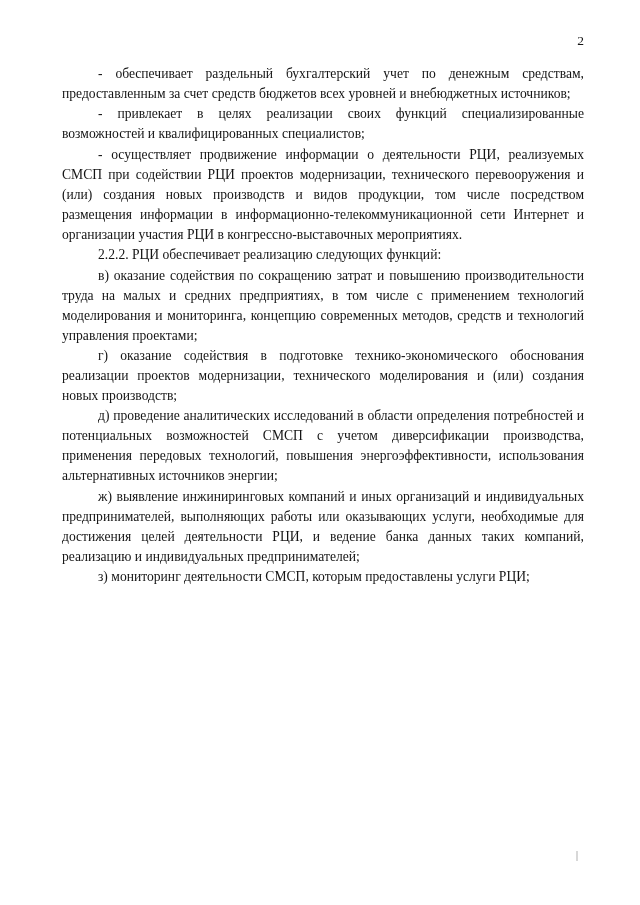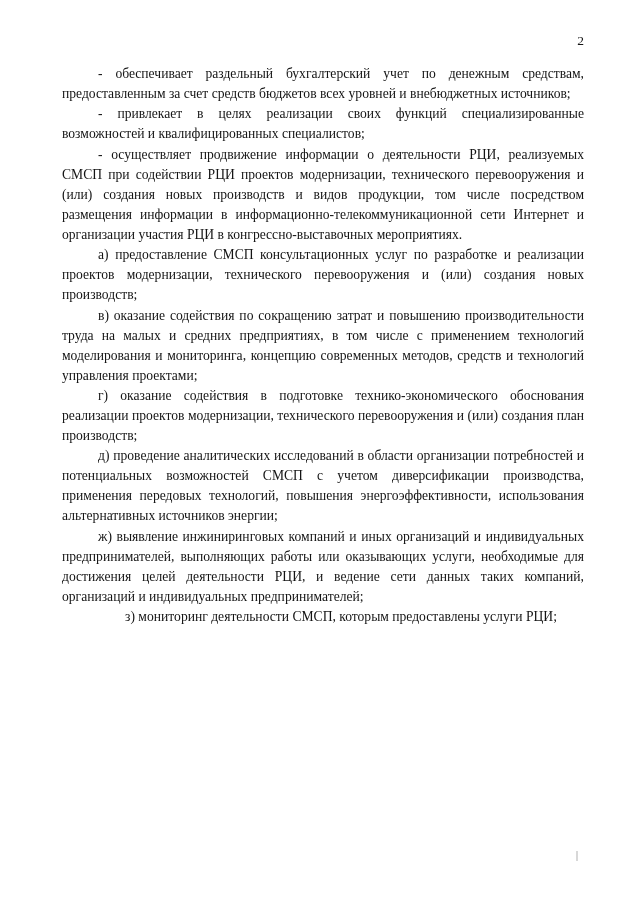--- a/index.html
+++ b/index.html
@@ -38,21 +38,21 @@
     color: #141414;
     -webkit-hyphens: none;
     hyphens: none;
   }
   .para {
     margin: 0 0 0.5px 0;
     text-indent: 36px;
     text-align: justify;
   }
   .para:last-child {
-    text-align: center;
+    text-align: left;
     font-family: Liberation Serif, serif;
   }
   .footer-mark {
     position: absolute;
     bottom: 44px;
     right: 62px;
     width: 2px;
     height: 10px;
     background: #d8d8d8;
   }
@@ -61,22 +61,22 @@
 <body>
 
 <div class="page">
 
   <div class="page-number">2</div>
 
   <div class="body-text">
     <p class="para">- обеспечивает раздельный бухгалтерский учет по денежным средствам, предоставленным за счет средств бюджетов всех уровней и внебюджетных источников;</p>
     <p class="para">- привлекает в целях реализации своих функций специализированные возможностей и квалифицированных специалистов;</p>
     <p class="para">- осуществляет продвижение информации о деятельности РЦИ, реализуемых СМСП при содействии РЦИ проектов модернизации, технического перевооружения и (или) создания новых производств и видов продукции, том числе посредством размещения информации в информационно-телекоммуникационной сети Интернет и организации участия РЦИ в конгрессно-выставочных мероприятиях.</p>
-    <p class="para">а) предоставление СМСП консультационных услуг по разработке и реализации проектов модернизации, технического перевооружения и (или) создания новых производств;</p>
+    <p class="para">2.2.2. РЦИ обеспечивает реализацию следующих функций:</p>
     <p class="para">в) оказание содействия по сокращению затрат и повышению производительности труда на малых и средних предприятиях, в том числе с применением технологий моделирования и мониторинга, концепцию современных методов, средств и технологий управления проектами;</p>
-    <p class="para">г) оказание содействия в подготовке технико-экономического обоснования реализации проектов модернизации, технического перевооружения и (или) создания план производств;</p>
-    <p class="para">д) проведение аналитических исследований в области организации потребностей и потенциальных возможностей СМСП с учетом диверсификации производства, применения передовых технологий, повышения энергоэффективности, использования альтернативных источников энергии;</p>
-    <p class="para">ж) выявление инжиниринговых компаний и иных организаций и индивидуальных предпринимателей, выполняющих работы или оказывающих услуги, необходимые для достижения целей деятельности РЦИ, и ведение сети данных таких компаний, организаций и индивидуальных предпринимателей;</p>
+    <p class="para">г) оказание содействия в подготовке технико-экономического обоснования реализации проектов модернизации, технического моделирования и (или) создания новых производств;</p>
+    <p class="para">д) проведение аналитических исследований в области определения потребностей и потенциальных возможностей СМСП с учетом диверсификации производства, применения передовых технологий, повышения энергоэффективности, использования альтернативных источников энергии;</p>
+    <p class="para">ж) выявление инжиниринговых компаний и иных организаций и индивидуальных предпринимателей, выполняющих работы или оказывающих услуги, необходимые для достижения целей деятельности РЦИ, и ведение банка данных таких компаний, реализацию и индивидуальных предпринимателей;</p>
     <p class="para">з) мониторинг деятельности СМСП, которым предоставлены услуги РЦИ;</p>
   </div>
 
   <div class="footer-mark"></div>
 </div>
 
 </body></html>

